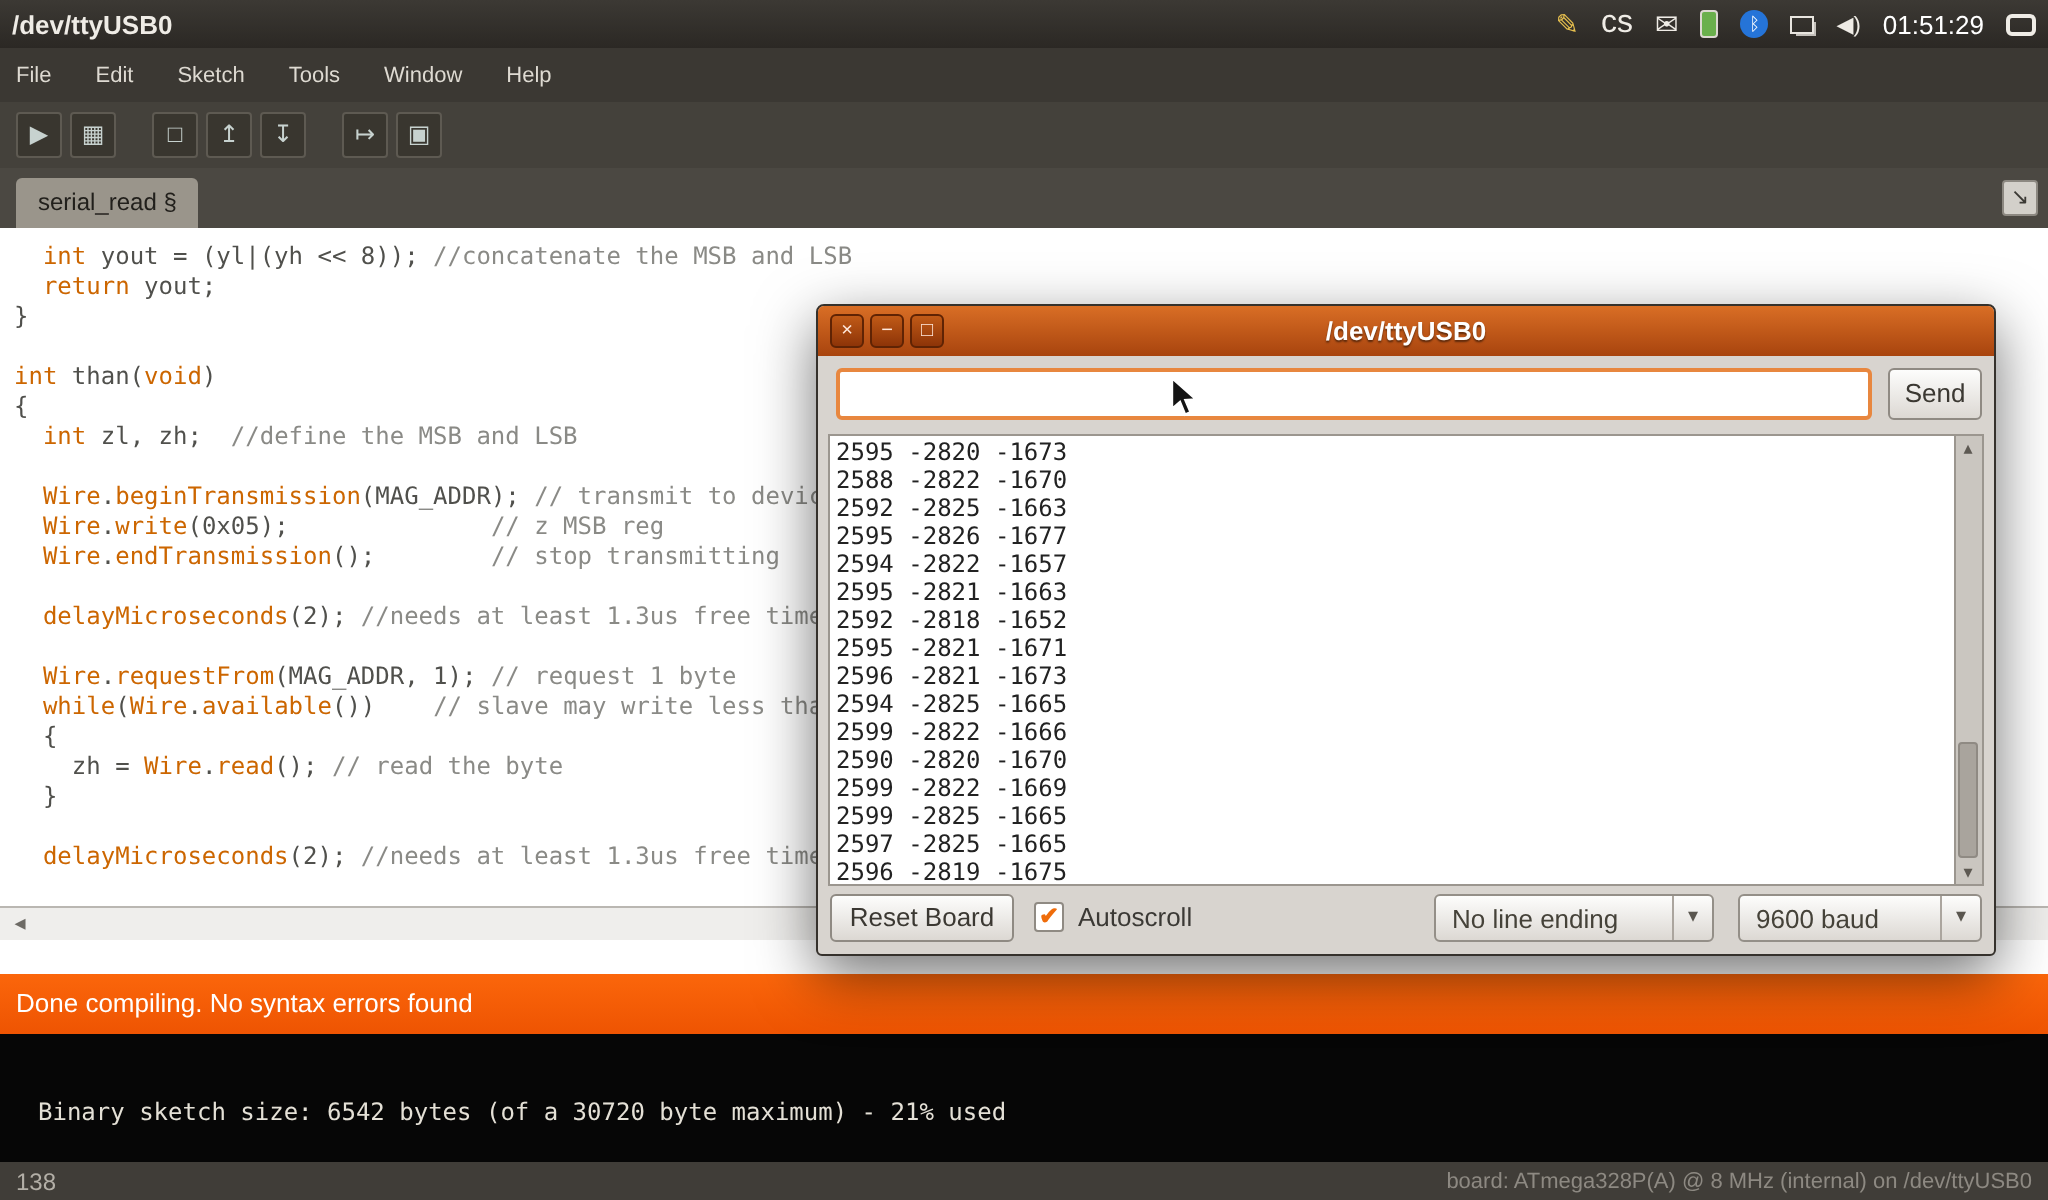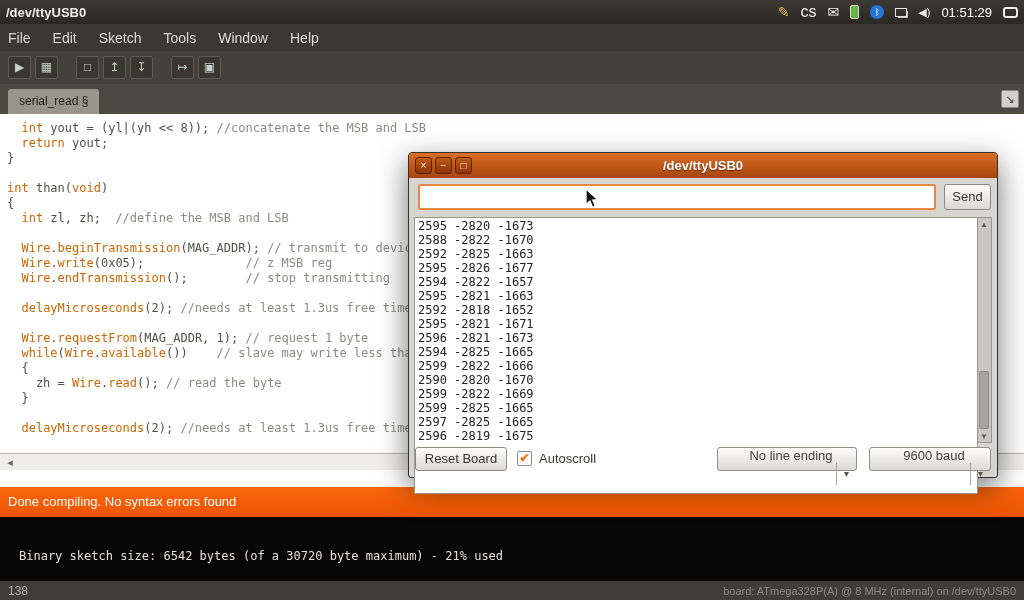--- a/index.html
+++ b/index.html
@@ -20,21 +20,21 @@
   .batt { width:9px; height:14px; border:1px solid #ddd9d2; border-radius:2px; position:relative; background:#6ab04c; }
   .bt { width:14px; height:14px; border-radius:50%; background:#2574d8; color:#fff; font-size:9px; line-height:14px; text-align:center; }
   .net { width:12px; height:9px; border:1px solid #e8e5df; box-shadow:2px 2px 0 -1px rgba(232,229,223,.8); }
   .vol { color:#efece6; font-size:11px; }
   .clock { color:#fff; font-size:13px; }
   .session { width:15px; height:11px; border:2px solid #efece6; border-radius:3px; }
 
   
   #menubar { position:absolute; left:0; top:24px; width:1024px; height:27px;
     background:#3b3833; display:flex; align-items:center; gap:22px; padding-left:8px; }
-  #menubar .menu-item { color:#dedad2; font-size:14px; cursor:default; }
+  #menubar .menu-item { color:#dedad2; font-size:11px; cursor:default; }
 
   
   #toolbar { position:absolute; left:0; top:51px; width:1024px; height:33px;
     background:#44413b; display:flex; align-items:center; padding-left:8px; gap:4px; }
   .tb-btn { width:23px; height:23px; background:#39362f; border:1px solid #5e5a52; border-radius:2px;
     color:#c7d2cf; font-size:12px; line-height:21px; text-align:center; }
   .tb-gap { width:10px; }
 
   
   #tabbar { position:absolute; left:0; top:84px; width:1024px; height:30px; background:#4b4842; }
@@ -74,40 +74,40 @@
   .sm-title { text-align:center; color:#fff; font-weight:bold; font-size:13px; line-height:25px;
     text-shadow:0 1px 1px rgba(0,0,0,.5); }
   .sm-controls { position:absolute; left:6px; top:4px; display:flex; gap:3px; }
   .sm-ctl { width:17px; height:17px; border-radius:3px; background:linear-gradient(#c05a17,#8d3408);
     border:1px solid #5f2304; color:#ffe9dd; font-size:10px; line-height:15px; text-align:center; }
   .sm-input { position:absolute; left:9px; top:31px; width:518px; height:26px; background:#fff;
     border:2px solid #e8873f; border-radius:3px; font-size:13px; padding:0 5px; outline:none; }
   .gtk-btn { background:linear-gradient(#fdfdfc,#dcd8d3); border:1px solid #8f8a83; border-radius:3px;
     color:#3b3832; font-size:13px; text-align:center; }
   .sm-send { position:absolute; left:535px; top:31px; width:47px; height:26px; line-height:24px; }
-  .sm-output { position:absolute; left:5px; top:64px; width:564px; height:277px; background:#fff;
+  .sm-output { position:absolute; left:5px; top:64px; width:564px; height:226px; background:#fff;
     border:1px solid #9b968f; overflow:hidden; font-family:"DejaVu Sans Mono", monospace; font-size:12px;
     color:#222; padding:1px 3px; }
   .serial-line { height:14px; line-height:14px; white-space:pre; }
   .sm-scroll { position:absolute; left:569px; top:64px; width:14px; height:226px; background:#cac6c0;
     border:1px solid #9b968f; border-left:none; }
   .sm-scroll .arr { position:absolute; left:0; width:12px; height:12px; color:#5d5952; font-size:9px;
     text-align:center; line-height:12px; }
   .sm-scroll .arr.up { top:0; }
   .sm-scroll .arr.down { bottom:0; }
   .sm-thumb { position:absolute; left:1px; bottom:13px; width:10px; height:58px; background:#a9a49d;
     border:1px solid #8f8a83; border-radius:2px; }
   .sm-reset { position:absolute; left:6px; top:294px; width:92px; height:24px; line-height:22px; }
   .sm-check { position:absolute; left:108px; top:298px; width:15px; height:15px; background:#fff;
     border:1px solid #8f8a83; border-radius:2px; color:#ef6c0a; font-size:12px; font-weight:bold;
     line-height:13px; text-align:center; }
   .sm-check-label { position:absolute; left:130px; top:298px; font-size:13px; color:#3b3935; }
   .combo { position:absolute; top:294px; height:24px; display:flex; align-items:center;
     background:linear-gradient(#fdfdfc,#dcd8d3); border:1px solid #948f88; border-radius:3px;
-    font-size:13px; color:#454239; padding-left:8px;flex-direction:column; }
+    font-size:13px; color:#454239; padding-left:8px; }
   .combo .arrow-cell { margin-left:auto; width:20px; align-self:stretch; border-left:1px solid #aba59e;
     color:#5a564f; font-size:10px; line-height:22px; text-align:center; }
   .combo-line-ending { left:308px; width:140px; }
   .combo-baud { left:460px; width:122px; }
 
   
   #cursor { position:absolute; left:585px; top:188px; pointer-events:none; }
 </style>
 </head>
 <body>

